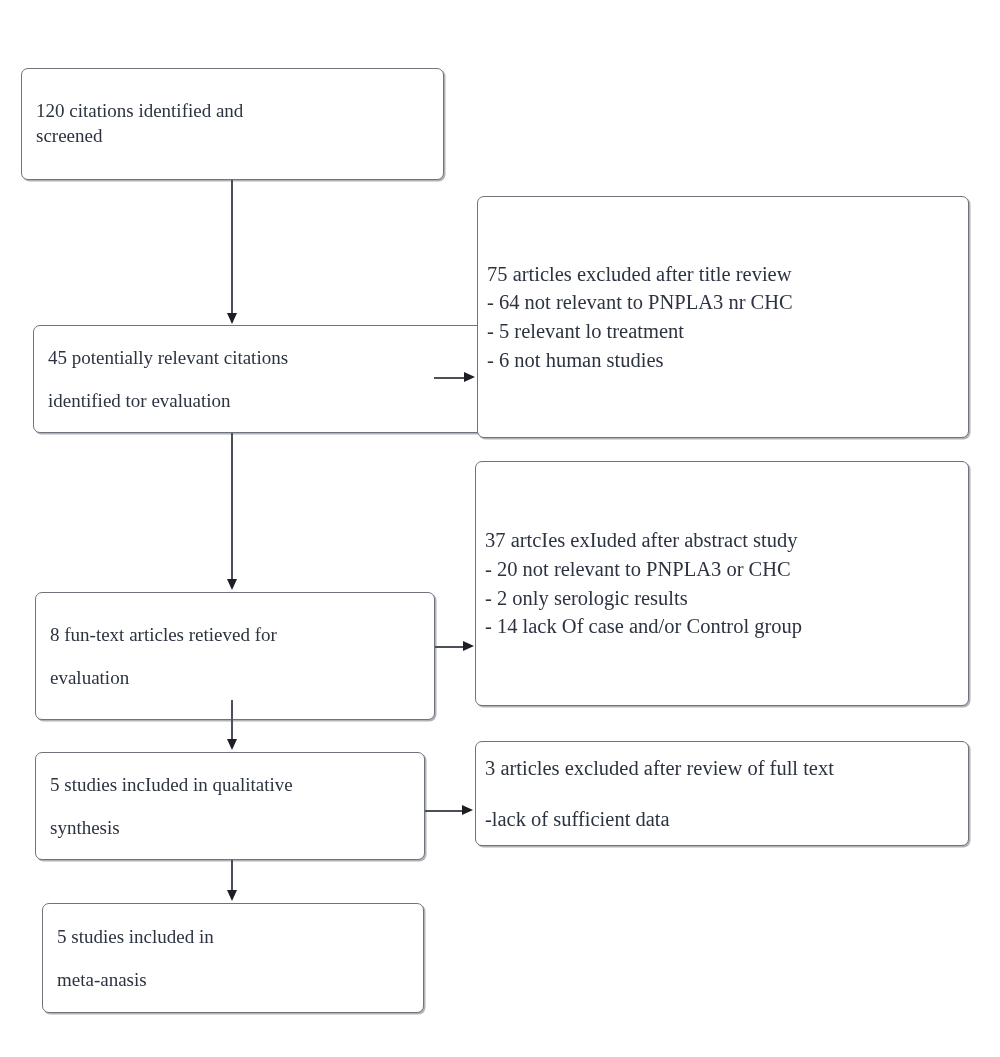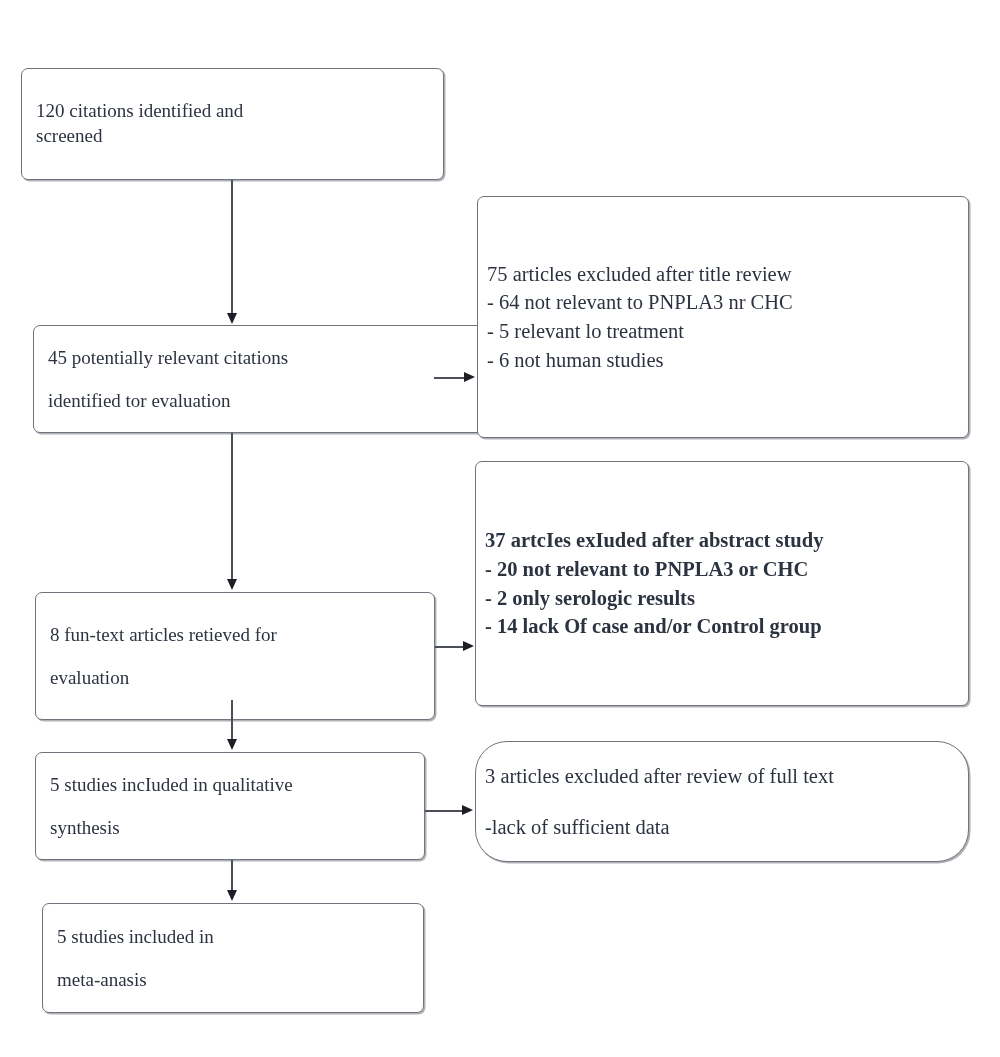--- a/index.html
+++ b/index.html
@@ -110,28 +110,28 @@
     <span class="line"> meta-anasis</span>
   </div>
 
   <div class="node exclusion four" style="left:477px; top:196px; width:492px; height:242px;">
     <span class="line">75 articles excluded after title review</span>
     <span class="line">- 64 not relevant to PNPLA3 nr CHC</span>
     <span class="line">- 5 relevant lo treatment</span>
     <span class="line">- 6 not human studies</span>
   </div>
 
-  <div class="node exclusion four" style="left:475px; top:461px; width:494px; height:245px;font-weight:bold;">
+  <div class="node exclusion four" style="left:475px; top:461px; width:494px; height:245px;">
     <span class="line">37 artcIes exIuded after abstract study</span>
     <span class="line">- 20 not relevant to PNPLA3 or CHC</span>
     <span class="line">- 2 only serologic results</span>
     <span class="line">- 14 lack Of case and/or Control group</span>
   </div>
 
-  <div class="node exclusion two" style="left:475px; top:741px; width:494px; height:121px;border-radius:32px;">
+  <div class="node exclusion two" style="left:475px; top:741px; width:494px; height:105px;">
     <span class="line">3 articles excluded after review of full text</span>
     <span class="line">-lack of sufficient data</span>
   </div>
 
   <div class="conn v" style="left:231px; top:180px; height:136px;"></div>
   <div class="arrow down" style="left:226.5px; top:313px;"></div>
 
   <div class="conn h" style="left:434px; top:377px; width:32px;"></div>
   <div class="arrow right" style="left:464px; top:371.5px;"></div>
 

